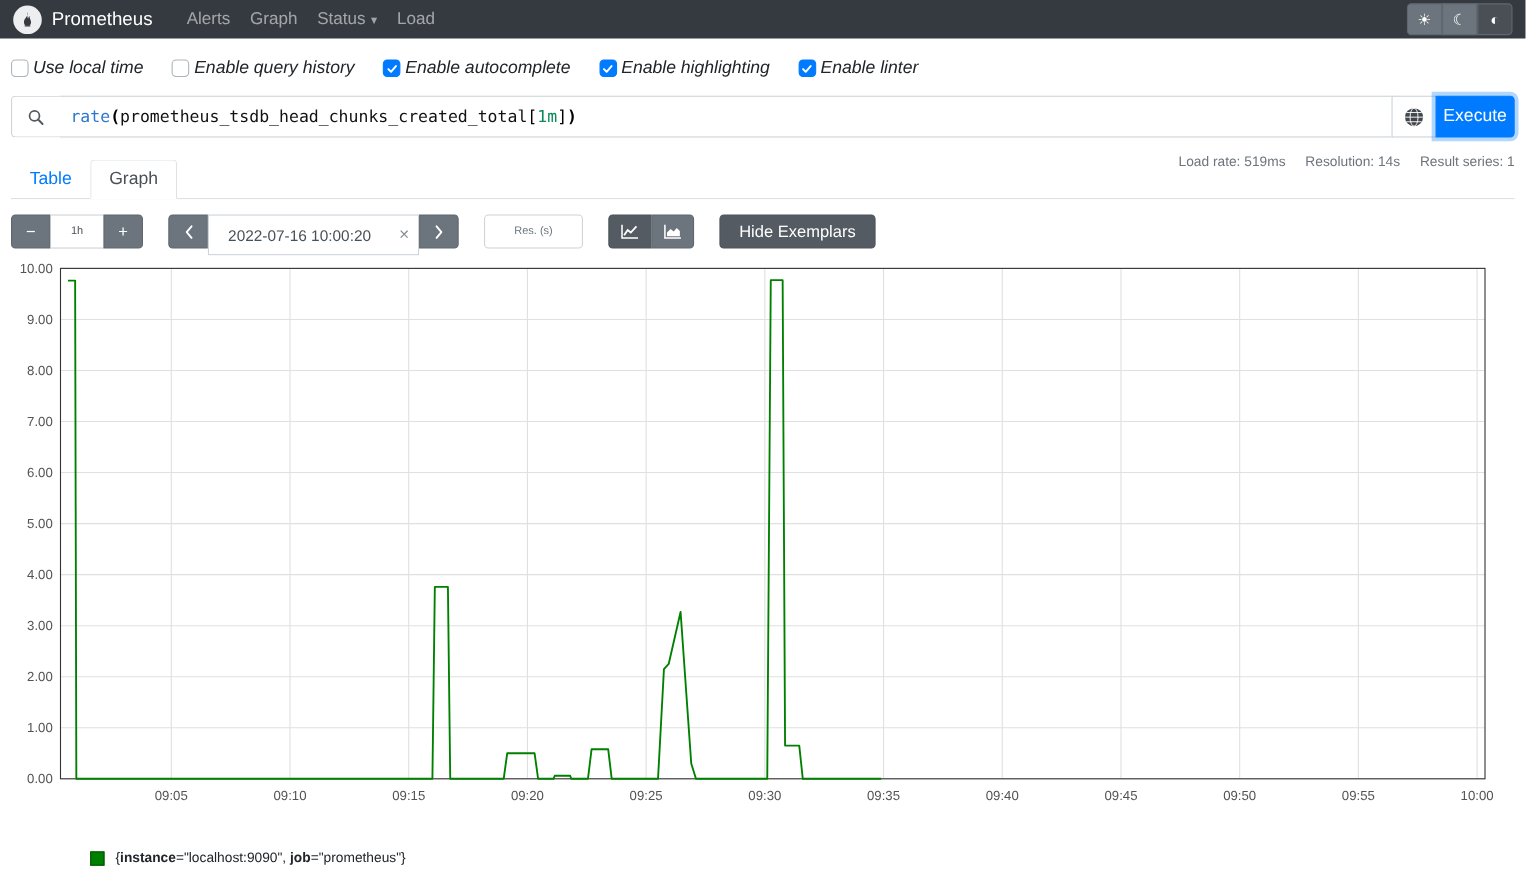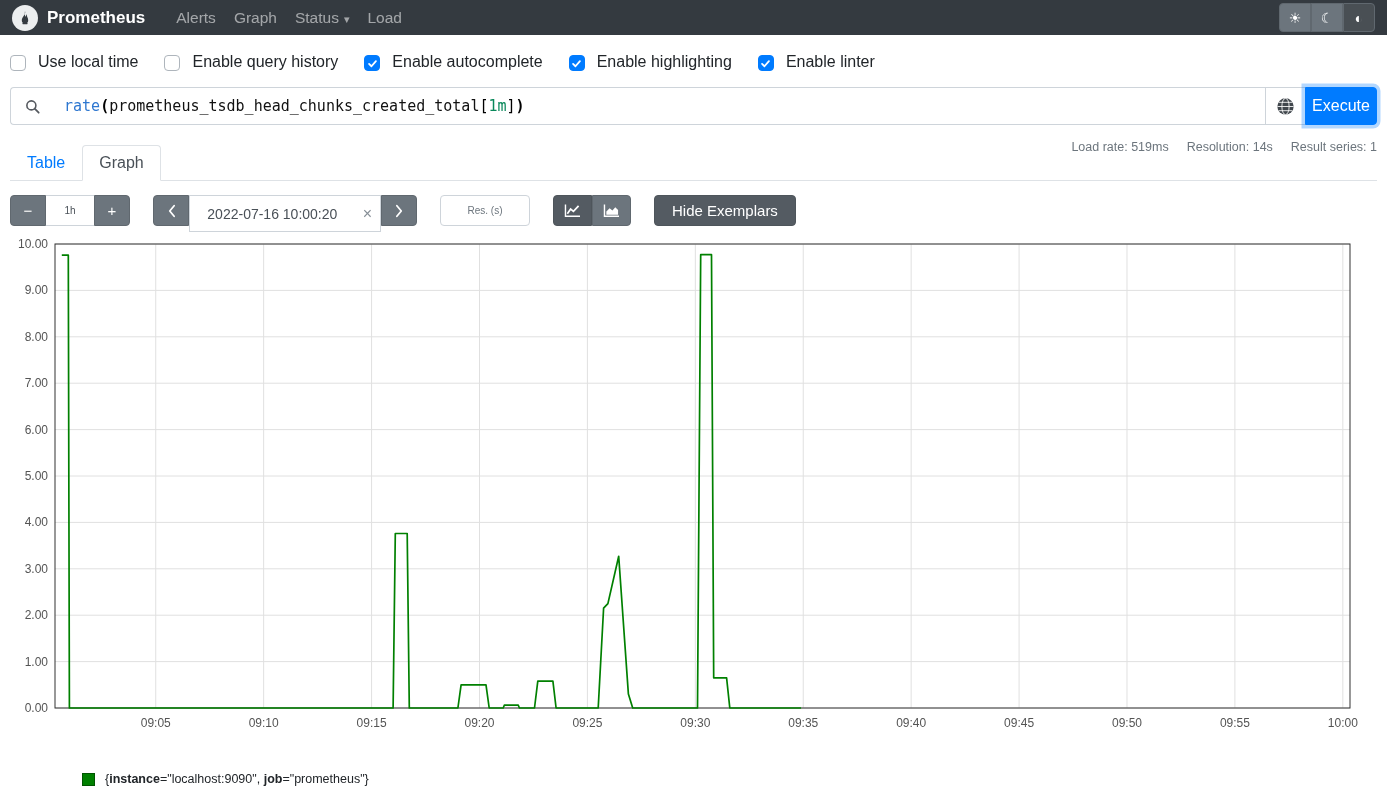--- a/index.html
+++ b/index.html
@@ -10,34 +10,34 @@
   }
   *{box-sizing:border-box;}
   body{margin:0;width:1387px;height:795px;background:#fff;overflow:hidden;
        font-family:"Liberation Sans",sans-serif;font-size:16px;color:#212529;}
   button{font-family:inherit;}
 
   
   .navbar{height:35px;background:var(--navbar-bg,#343a40);display:flex;align-items:center;padding:0 12px;}
   .logo{width:26px;height:26px;border-radius:50%;background:#eceeef;display:inline-flex;
         align-items:center;justify-content:center;margin-right:9px;flex:0 0 auto;}
-  .brand{color:#fff;font-size:17px;font-weight:700;margin-right:22px;cursor:pointer;}
+  .brand{color:#fff;font-size:17px;font-weight:400;margin-right:22px;cursor:pointer;}
   .nav-links{display:flex;align-items:center;}
   .nav-link{color:rgba(255,255,255,.55);font-size:15.5px;padding:7px 9px;cursor:pointer;white-space:nowrap;}
   .nav-link .caret{font-size:11px;margin-left:5px;color:rgba(255,255,255,.55);}
   .theme-group{margin-left:auto;display:flex;}
   .tbtn{width:32px;height:29px;background:var(--secondary,#6c757d);border:1px solid #60686f;
         color:#fff;font-size:14px;display:flex;align-items:center;justify-content:center;cursor:pointer;padding:0;}
   .tbtn:first-child{border-radius:4px 0 0 4px;}
   .tbtn:last-child{border-radius:0 4px 4px 0;}
   .tbtn.active{background:#494f54;}
 
   
   .options-row{display:flex;align-items:center;gap:26px;padding:18px 0 0 10px;}
-  .option{display:flex;align-items:flex-end;gap:12px;cursor:pointer;}
+  .option{display:flex;align-items:center;gap:4px;cursor:pointer;font-style:italic;}
   .cbox{width:16px;height:16px;border:1px solid #aeb5bc;border-radius:4px;background:#fff;
         display:inline-flex;align-items:center;justify-content:center;flex:0 0 auto;}
   .cbox.checked{background:var(--accent,#007bff);border-color:var(--accent,#007bff);}
   .option-label{font-size:16px;color:#212529;}
 
   
   .query-row{display:flex;margin:16px 10px 0 10px;height:38px;}
   .q-addon{width:44px;border:1px solid #ced4da;border-right:none;border-radius:4px 0 0 4px;
            background:#fff;display:flex;align-items:center;justify-content:center;}
   .q-input{flex:1;border:1px solid #ced4da;border-left:none;border-right:none;background:#fff;

